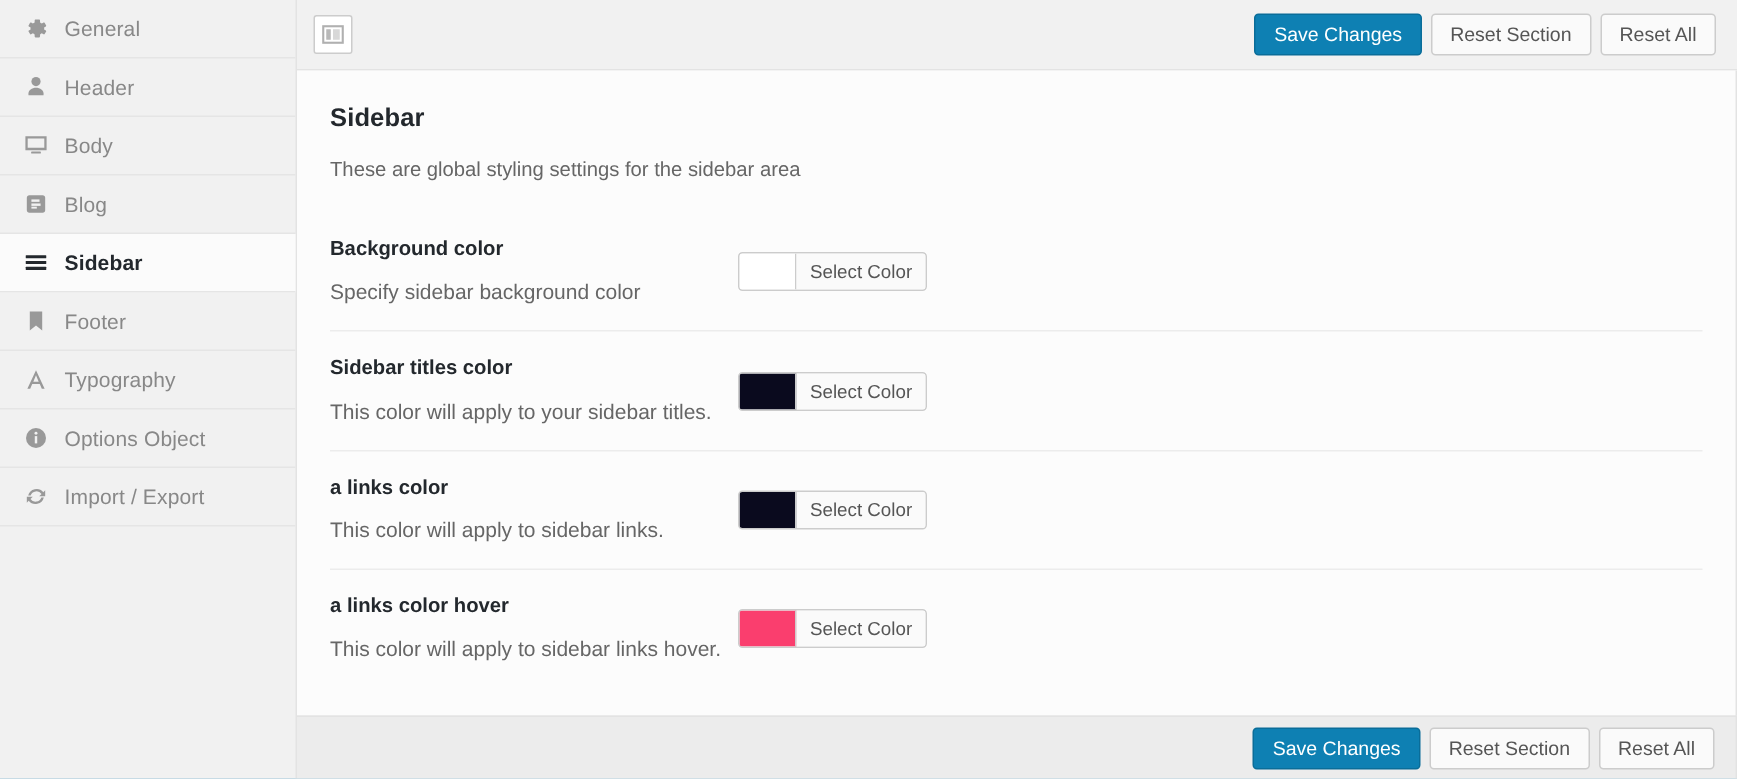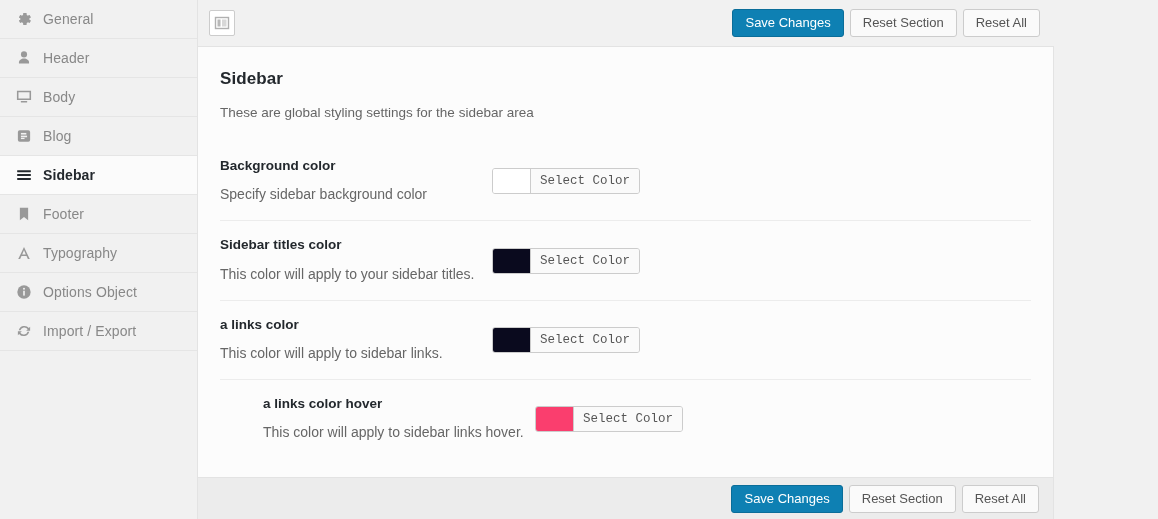--- a/index.html
+++ b/index.html
@@ -7,21 +7,21 @@
     margin: 0; padding: 0;
     width: 1158px; height: 519px;
     overflow: hidden;
     background: #f1f1f1;
     font-family: "Liberation Sans", sans-serif;
     -webkit-font-smoothing: antialiased;
   }
 
   .app {
     display: flex;
-    width: 1054px;
+    width: 1158px;
     height: 519px;
     background: #0369a1;
   }
 
   
   .nav {
     width: 198px;
     flex: 0 0 198px;
     background: #f1f1f1;
     border-right: 1px solid #e3e3e3;
@@ -135,21 +135,21 @@
   }
 
   .fields { margin-top: 22px; }
 
   .field-row {
     display: flex;
     align-items: center;
     padding: 16px 0 17px 0;
     border-bottom: 1px solid #ececec;
   }
-  .field-row:last-child { border-bottom: 0; margin-left: 43px; }
+  .field-row:last-child { border-bottom: 0; }
 
   .field-text {
     width: 272px;
     flex: 0 0 272px;
   }
   .field-label {
     font-size: 13.5px;
     font-weight: 700;
     color: #23282d;
     line-height: 1.2;
@@ -164,21 +164,20 @@
   .colorpicker {
     display: flex;
     align-items: stretch;
     height: 26px;
     border: 1px solid #ccc;
     border-radius: 3px;
     background: #fafafa;
     cursor: pointer;
     overflow: hidden;
     margin-top: 1px;
-    font-family: Liberation Mono, monospace;
   }
   .color-swatch {
     width: 38px;
     flex: 0 0 38px;
     border-right: 1px solid #ccc;
   }
   .color-btn-label {
     padding: 0 9px;
     font-size: 12.5px;
     color: #555;

